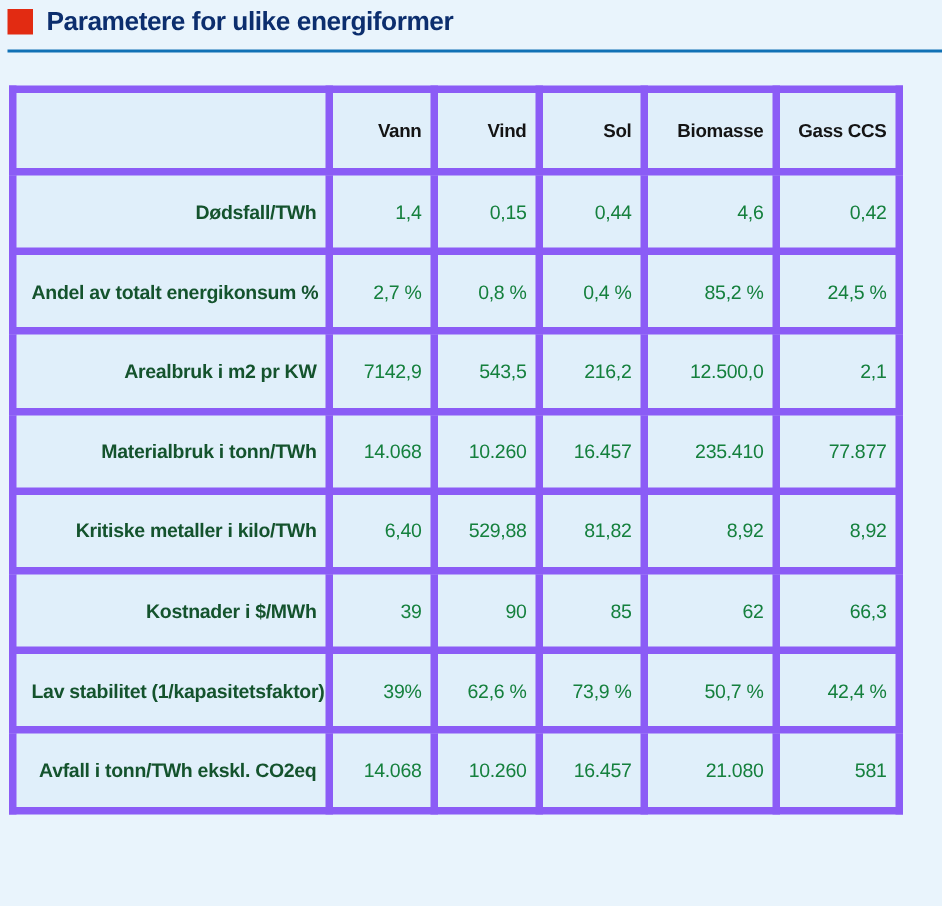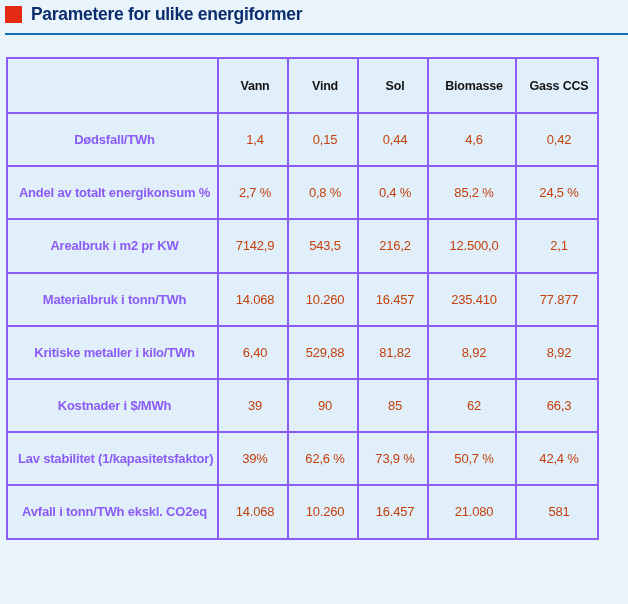--- a/index.html
+++ b/index.html
@@ -37,45 +37,45 @@
   
   table.params {
     position: absolute; left: 6px; top: 57px;
     width: 591px;
     border-collapse: collapse;
     table-layout: fixed;
     background: #e0effa;
     border: 1px solid #d6dbe0;
   }
   table.params th, table.params td {
-    border: 2px solid #8b5cf6;
+    border: 5px solid #8b5cf6;
     vertical-align: middle;
-    text-align: center;
+    text-align: right;
     padding: 0 6px 0 10px;
     white-space: nowrap;
     overflow: hidden;
     letter-spacing: -0.2px;
   }
   thead th {
     height: 55px;
     font-size: 12.5px;
     font-weight: bold;
     color: #141414;
     padding-bottom: 8px;
   }
   tbody tr { height: 53.2px; }
   tbody th.row-label {
     font-size: 13px;
     font-weight: 600;
-    color: #8b5cf6;
+    color: #14532d;
   }
   tbody td.cell {
     font-size: 13px;
     font-weight: 400;
-    color: #c2410c;
+    color: #15803d;
   }
 </style>
 </head>
 <body>
 
 <div class="page">
 
   <div class="title-bar">
     <span class="accent-square"></span>
     <h1 class="page-title">Parametere for ulike energiformer</h1>

